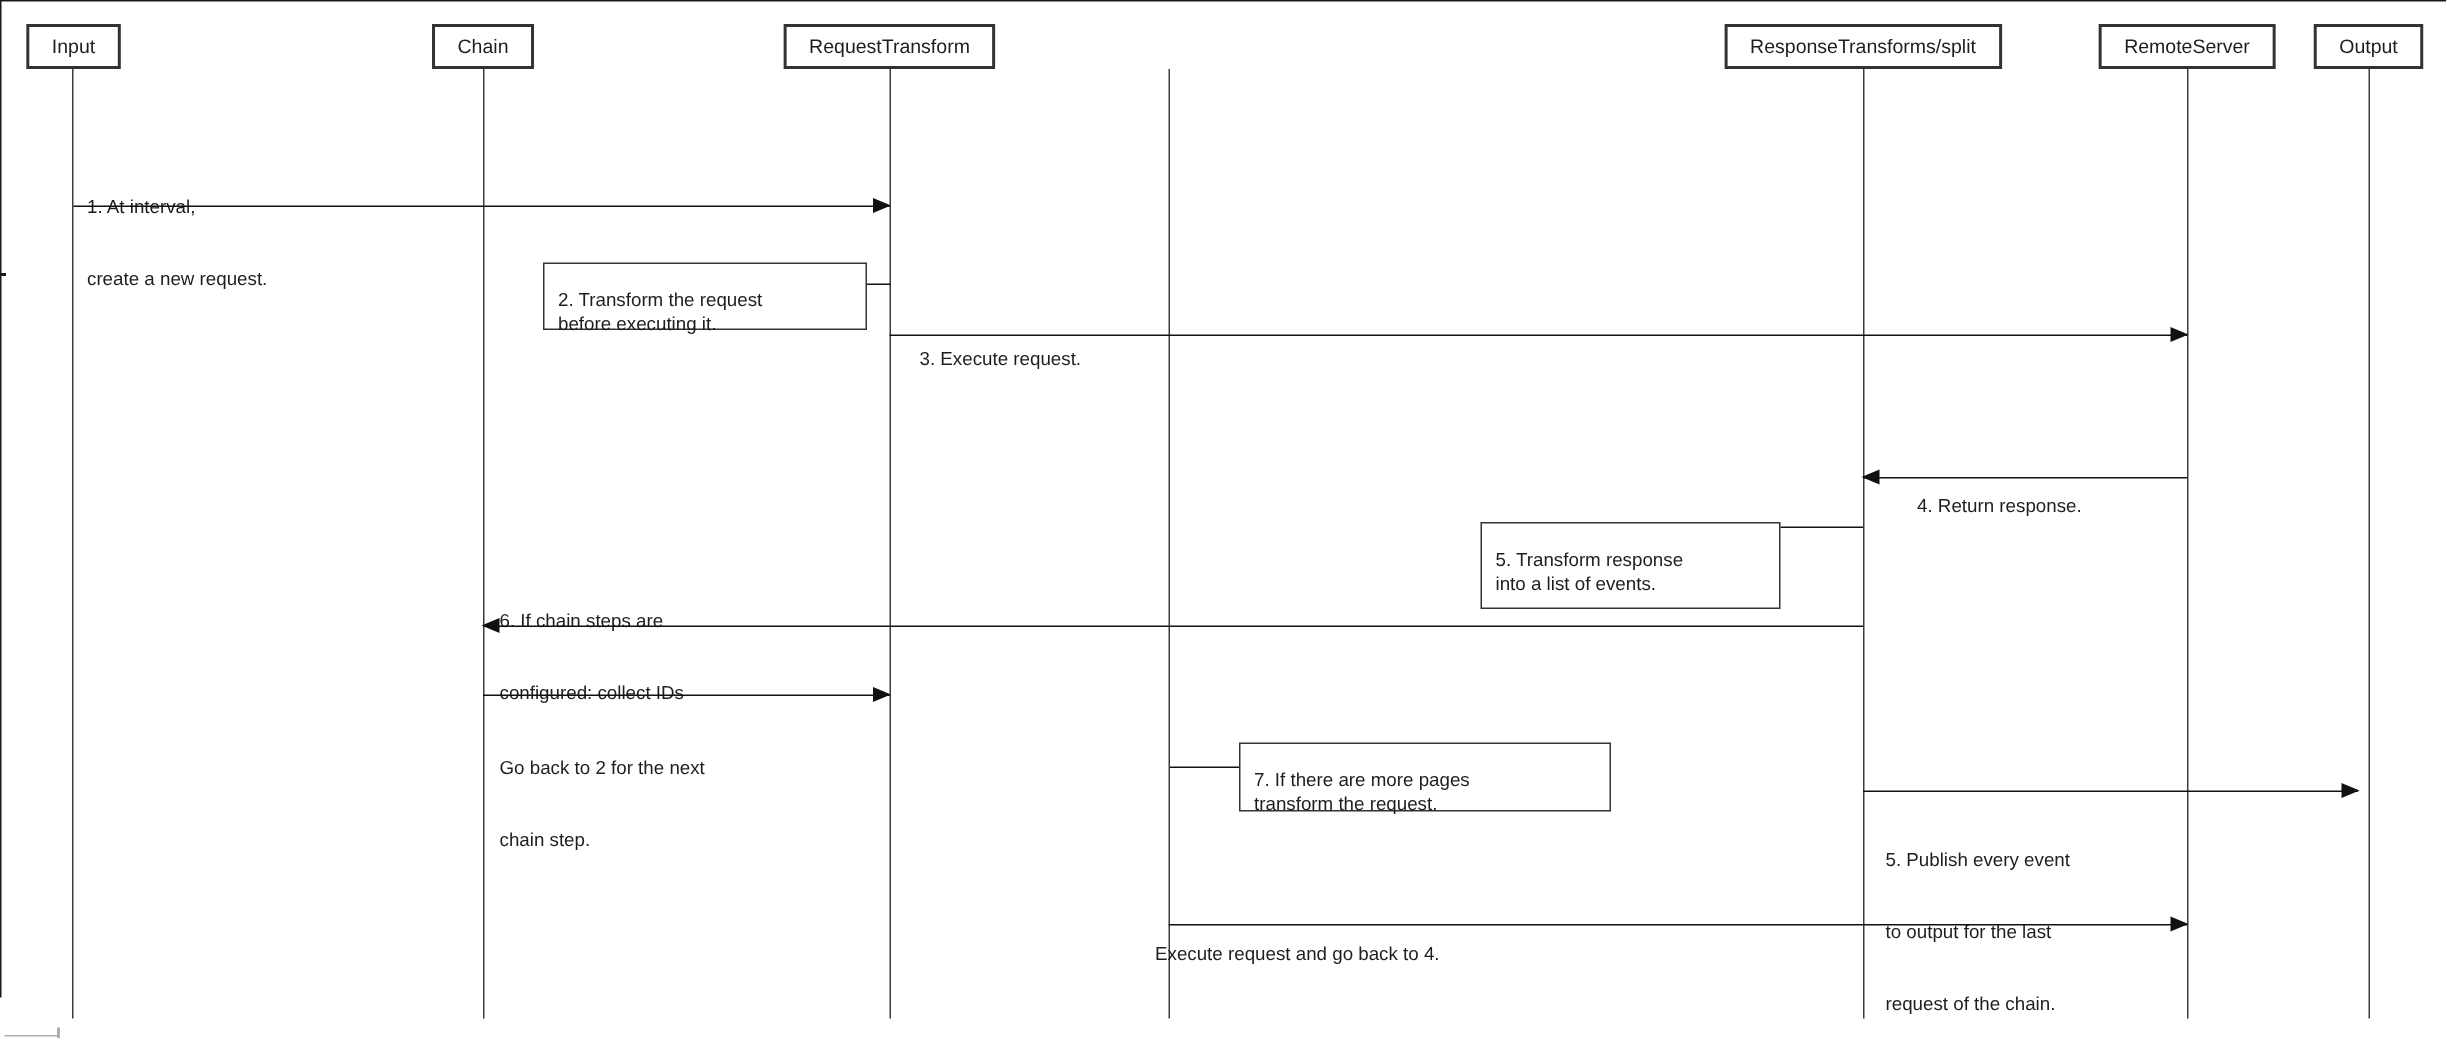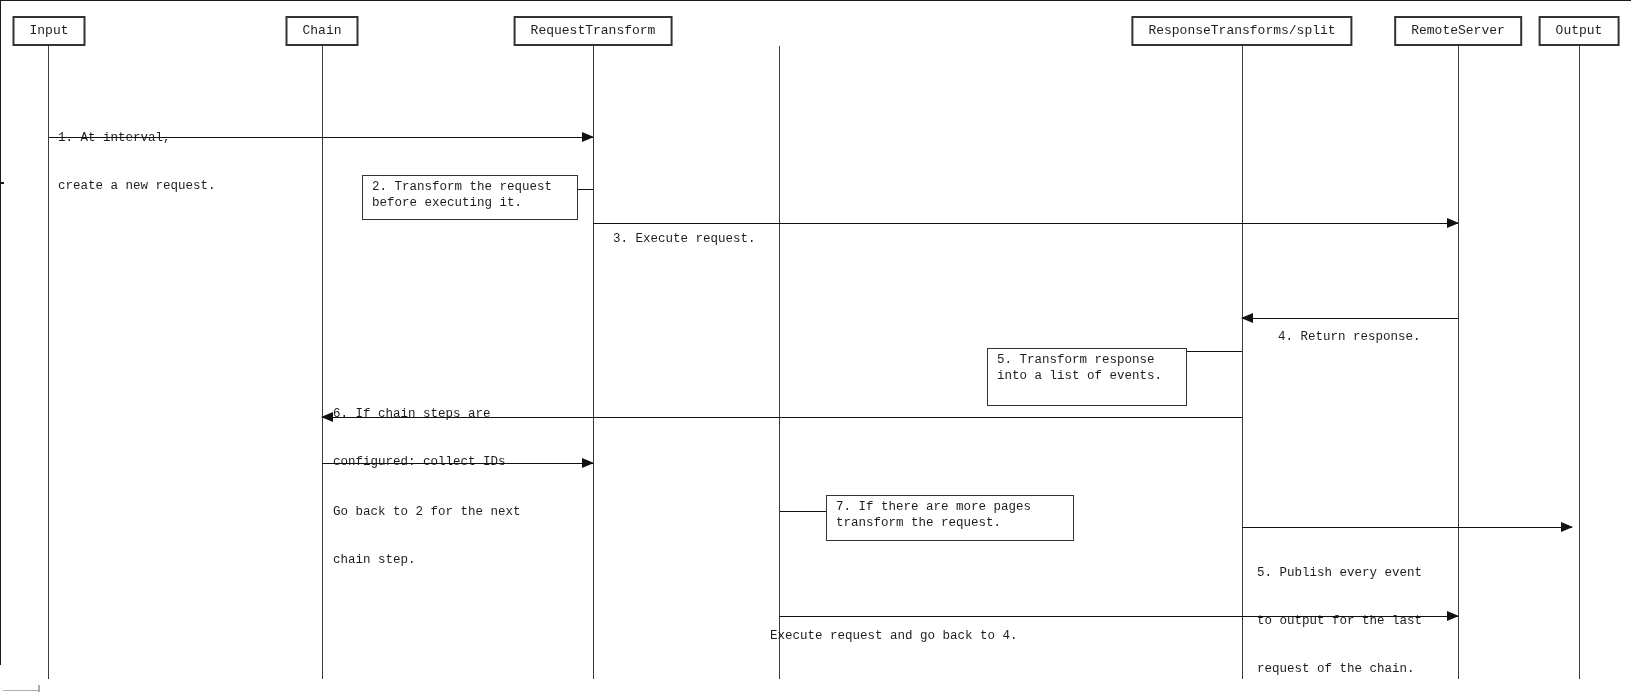--- a/index.html
+++ b/index.html
@@ -2,21 +2,21 @@
 <html><head>
 <meta charset="utf-8">
 <style>
   html, body { margin: 0; padding: 0; background: #ffffff; }
   .canvas {
     position: relative;
     width: 1631px;
     height: 693px;
     background: #ffffff;
     overflow: hidden;
-    font-family: Liberation Mono, monospace;
+    font-family: Liberation Sans, sans-serif;
     color: #1e1e1e;
   }
   .frame-top {
     position: absolute; left: 0; top: 0; width: 1631px; height: 1px;
     background: #1a1a1a;
   }
   .frame-left {
     position: absolute; left: 0; top: 0; width: 1px; height: 665px;
     background: #1a1a1a;
   }
@@ -55,21 +55,21 @@
   }
   .mlabel {
     position: absolute;
     font-size: 12.5px; line-height: 16px;
     white-space: pre;
   }
   .note {
     position: absolute; box-sizing: border-box;
     background: #ffffff;
     border: 1px solid #333333;
-    padding: 3px 9px;
+    padding: 16px 9px;
     font-size: 12.5px; line-height: 16px;
     white-space: nowrap;
   }
   .artifact { position: absolute; }
 </style>
 </head>
 <body>
 
 <div class="canvas">
 

